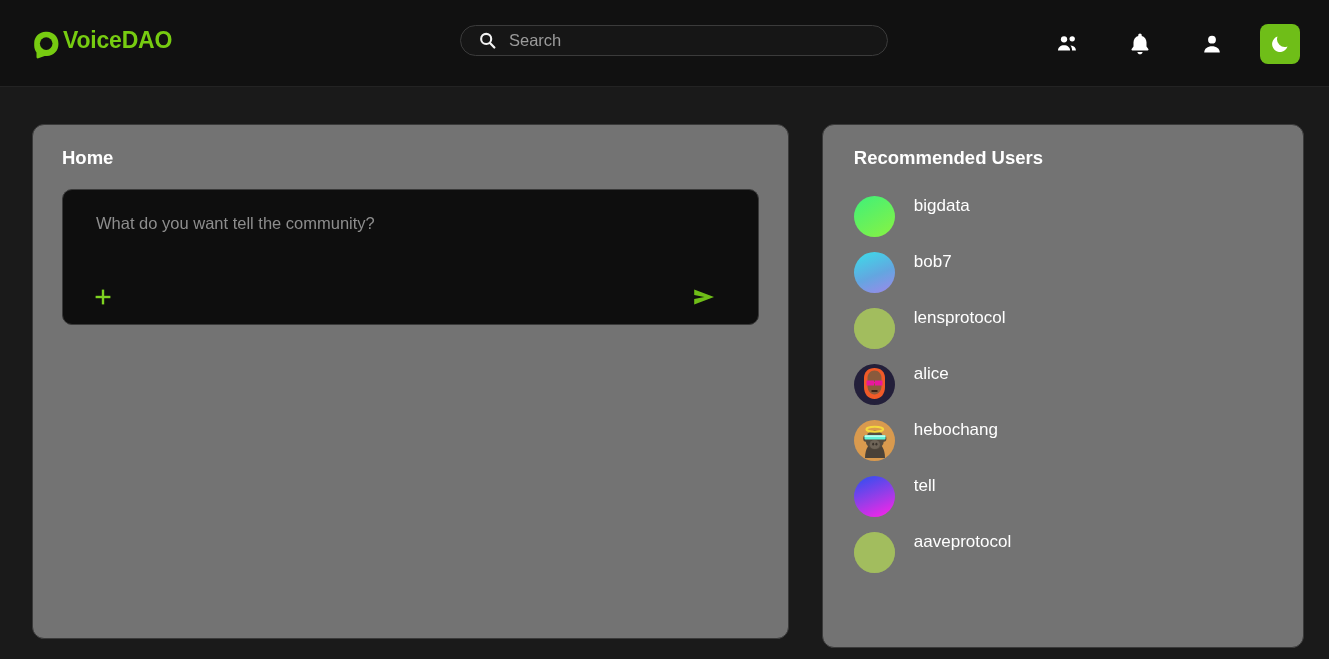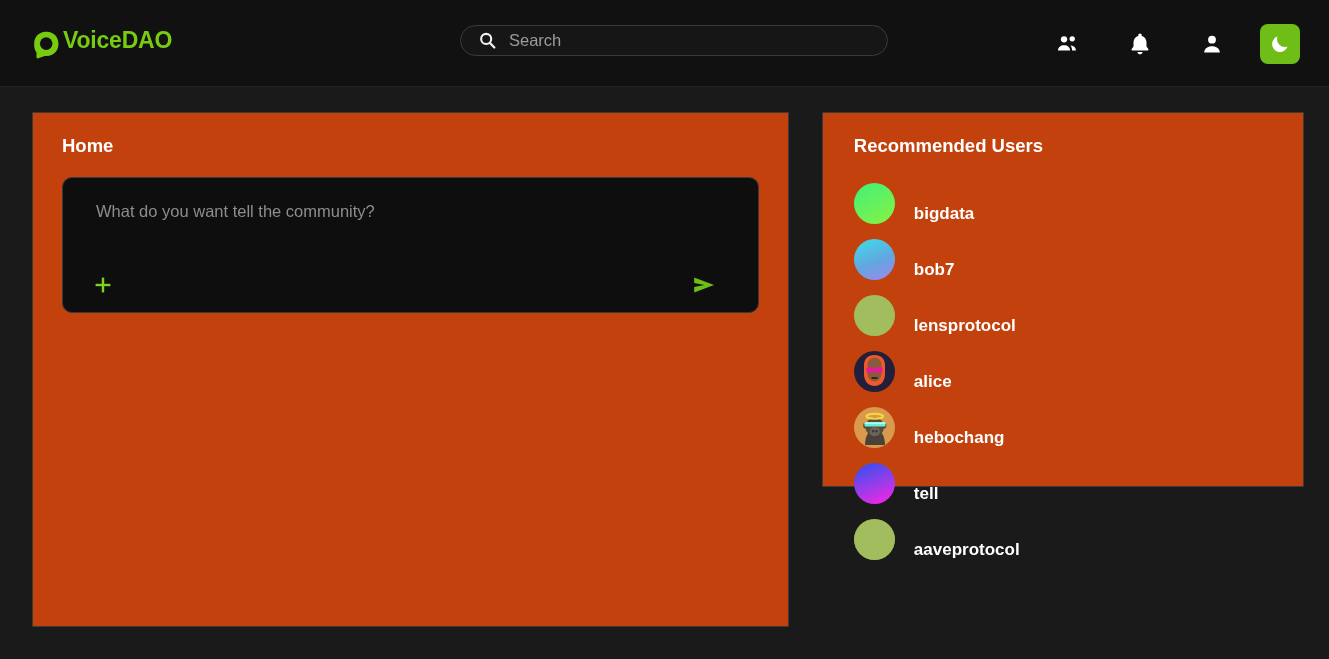--- a/index.html
+++ b/index.html
@@ -121,33 +121,34 @@
 
   
   .page {
     display: flex;
     gap: 33px;
     padding: 25px 25px 0 32px;
     height: 572px;
   }
 
   .card {
-    background: #c2410c;
+    background: #737373;
     border: 1px solid #3a3a3a;
-    border-radius: 1px;
+    border-radius: 12px;
+    margin-top: 12px;
   }
 
   .feed-card {
     width: 758px;
     height: 515px;
     padding: 22px 29px 0 29px;
   }
   .side-card {
     width: 483px;
-    height: 375px;
+    height: 524px;
     padding: 22px 0 0 0;
   }
 
   .card-title {
     font-size: 18.5px;
     font-weight: bold;
     color: #ffffff;
     margin-bottom: 20px;
   }
   .side-card .card-title { padding-left: 31px; margin-bottom: 19px; }
@@ -192,26 +193,25 @@
     justify-content: center;
     padding: 0;
   }
   .plus-btn { width: 22px; height: 22px; margin-left: -4px; }
   .send-btn { width: 26px; height: 26px; margin-right: 19px; }
 
   
   .user-list { display: flex; flex-direction: column; }
   .user-row {
     display: flex;
-    align-items: flex-end;
+    align-items: flex-start;
     gap: 19px;
     padding: 8px 31px;
     height: 56px;
     cursor: pointer;
-    font-weight: bold;
   }
   .avatar {
     width: 41px;
     height: 41px;
     flex: 0 0 41px;
     border-radius: 50%;
     overflow: hidden;
     position: relative;
   }
   .avatar svg, .avatar .fill { display:block; width:100%; height:100%; }

